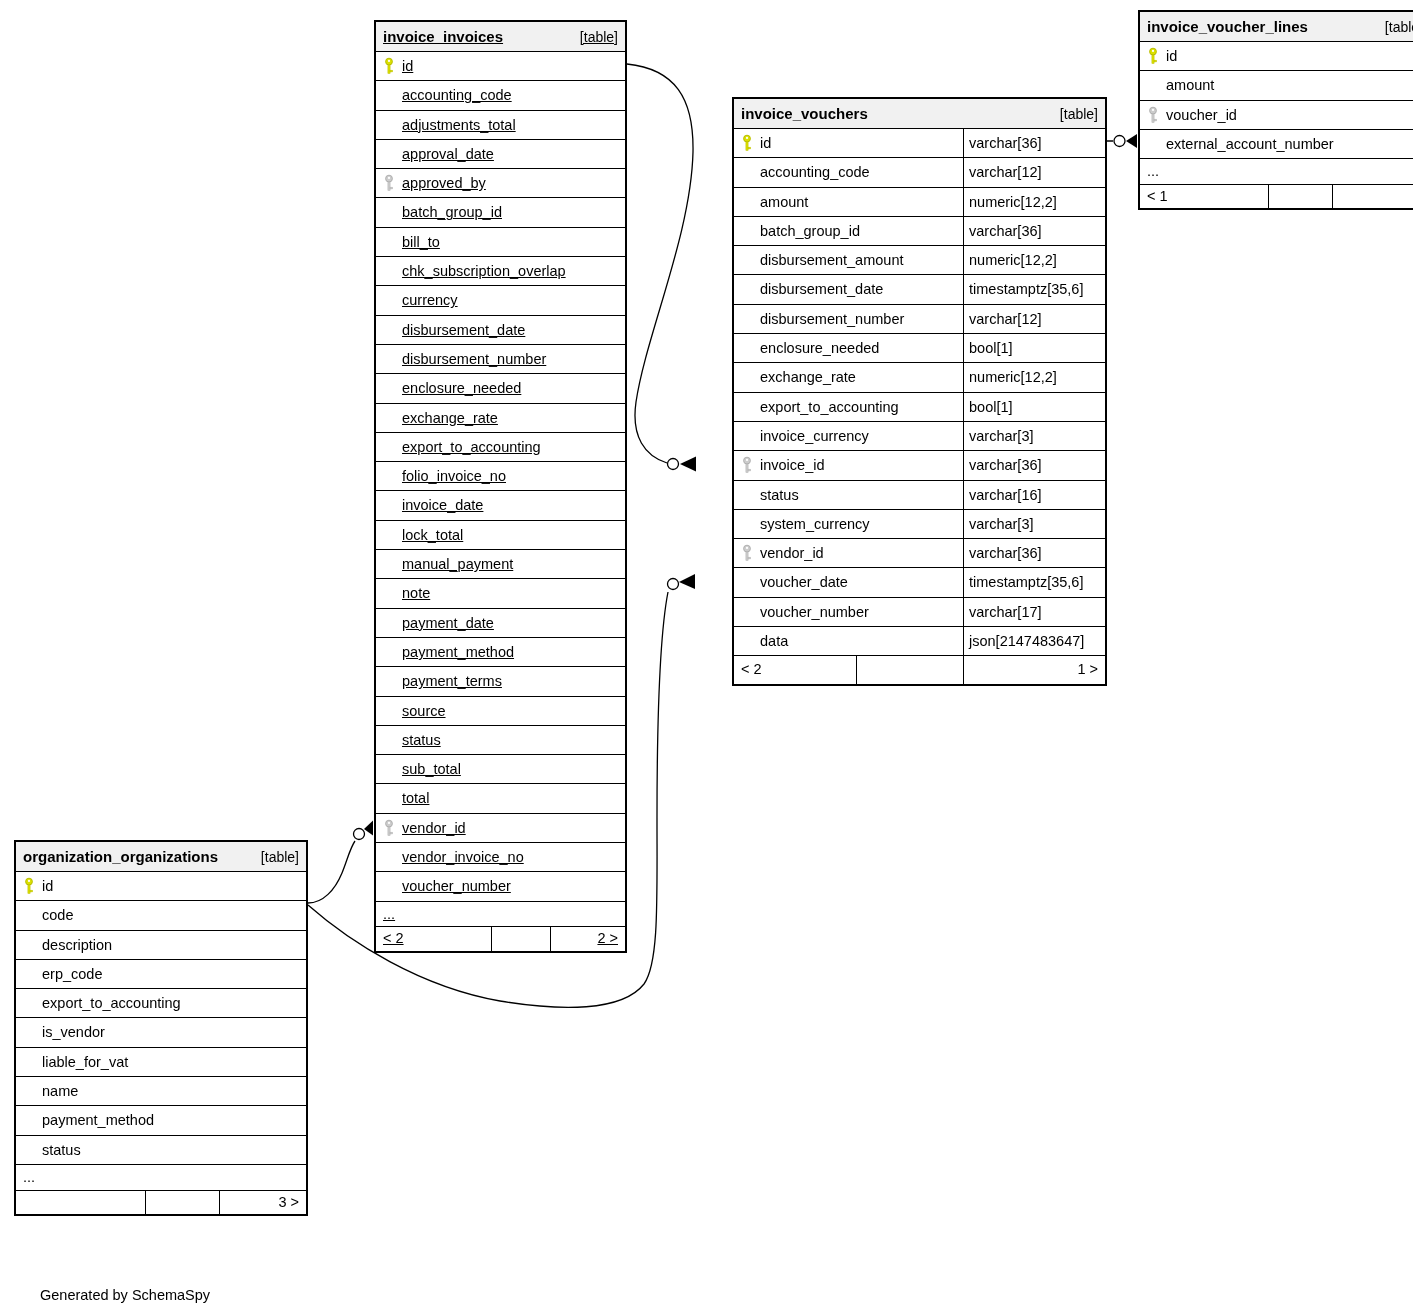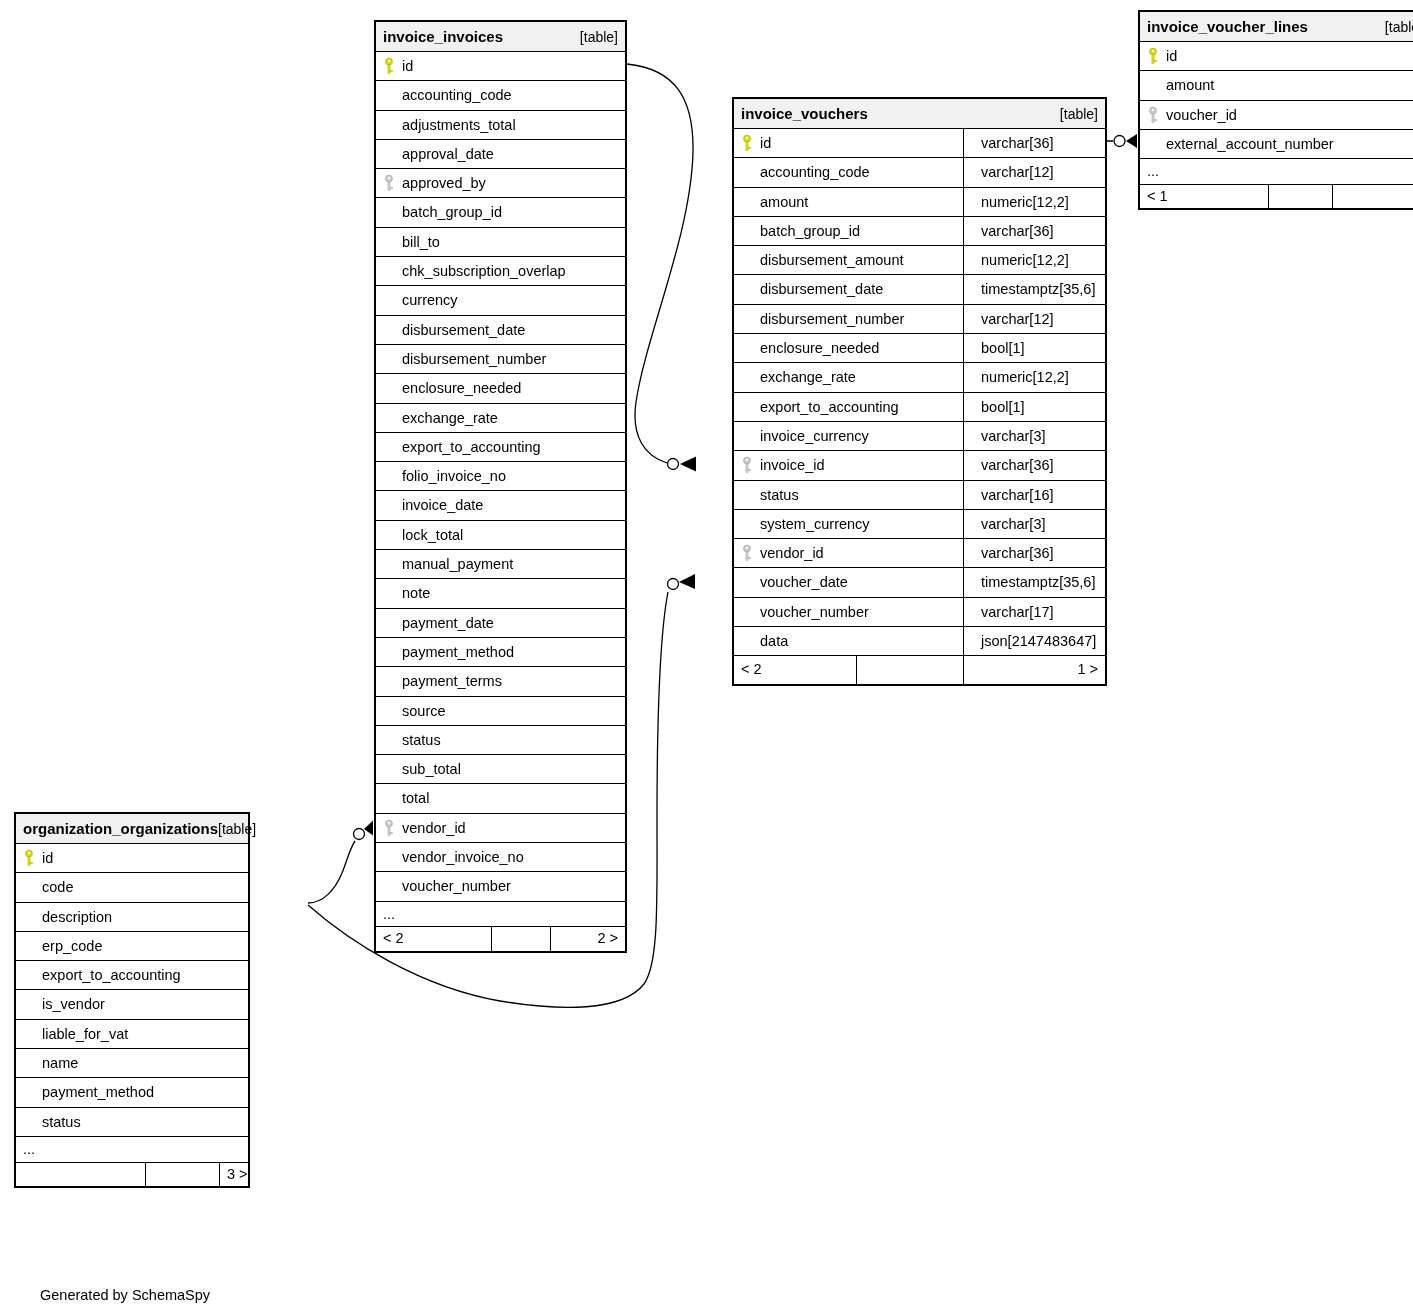--- a/index.html
+++ b/index.html
@@ -37,21 +37,21 @@
     font-size:14.5px;
     background:#fff;
   }
   .key{position:absolute;left:7px;top:50%;transform:translateY(-50%);}
   .cname{
     flex:1;padding-left:26px;line-height:28.3px;
     white-space:nowrap;overflow:hidden;
   }
   .ctype{
     border-left:1px solid #000;
-    padding-left:17px;line-height:28.3px;
+    padding-left:5px;line-height:28.3px;
     white-space:nowrap;overflow:hidden;
   }
   .entity[data-table-id="invoice_vouchers"] .cname{flex:0 0 229px;}
   .entity[data-table-id="invoice_vouchers"] .ctype{flex:1;}
 
   .row.ellipsis{height:25.7px;font-size:14.5px;}
   .row.ellipsis .cname{padding-left:7px;line-height:24.7px;}
 
   .frow{
     height:24.6px;border-top:1px solid #000;
@@ -71,24 +71,24 @@
   .entity[data-table-id="invoice_vouchers"]  .fcell:nth-child(2){flex:0 0 107px;}
   .entity[data-table-id="invoice_vouchers"]  .fcell:nth-child(3){flex:1;}
   .entity[data-table-id="invoice_voucher_lines"] .fcell:nth-child(1){flex:0 0 128px;}
   .entity[data-table-id="invoice_voucher_lines"] .fcell:nth-child(2){flex:0 0 64px;}
   .entity[data-table-id="invoice_voucher_lines"] .fcell:nth-child(3){flex:1;}
   .entity[data-table-id="organization_organizations"] .fcell:nth-child(1){flex:0 0 129px;}
   .entity[data-table-id="organization_organizations"] .fcell:nth-child(2){flex:0 0 74px;}
   .entity[data-table-id="organization_organizations"] .fcell:nth-child(3){flex:1;}
 
   
-  .entity[data-table-id="invoice_invoices"]{left:374px;top:20px;width:253px;}
+  .entity[data-table-id="invoice_invoices"]{left:374px;top:20px;width:253px;text-decoration:underline;}
   .entity[data-table-id="invoice_vouchers"]{left:732px;top:97px;width:375px;}
   .entity[data-table-id="invoice_voucher_lines"]{left:1138px;top:10px;width:294px;}
-  .entity[data-table-id="organization_organizations"]{left:14px;top:812px;width:236px;}
+  .entity[data-table-id="organization_organizations"]{left:14px;top:840px;width:294px;}
 
   .gennote{
     position:absolute;left:14px;top:1287px;
     font-size:14.5px;
     margin-left:26px;
   }
 </style>
 </head>
 <body>
 

